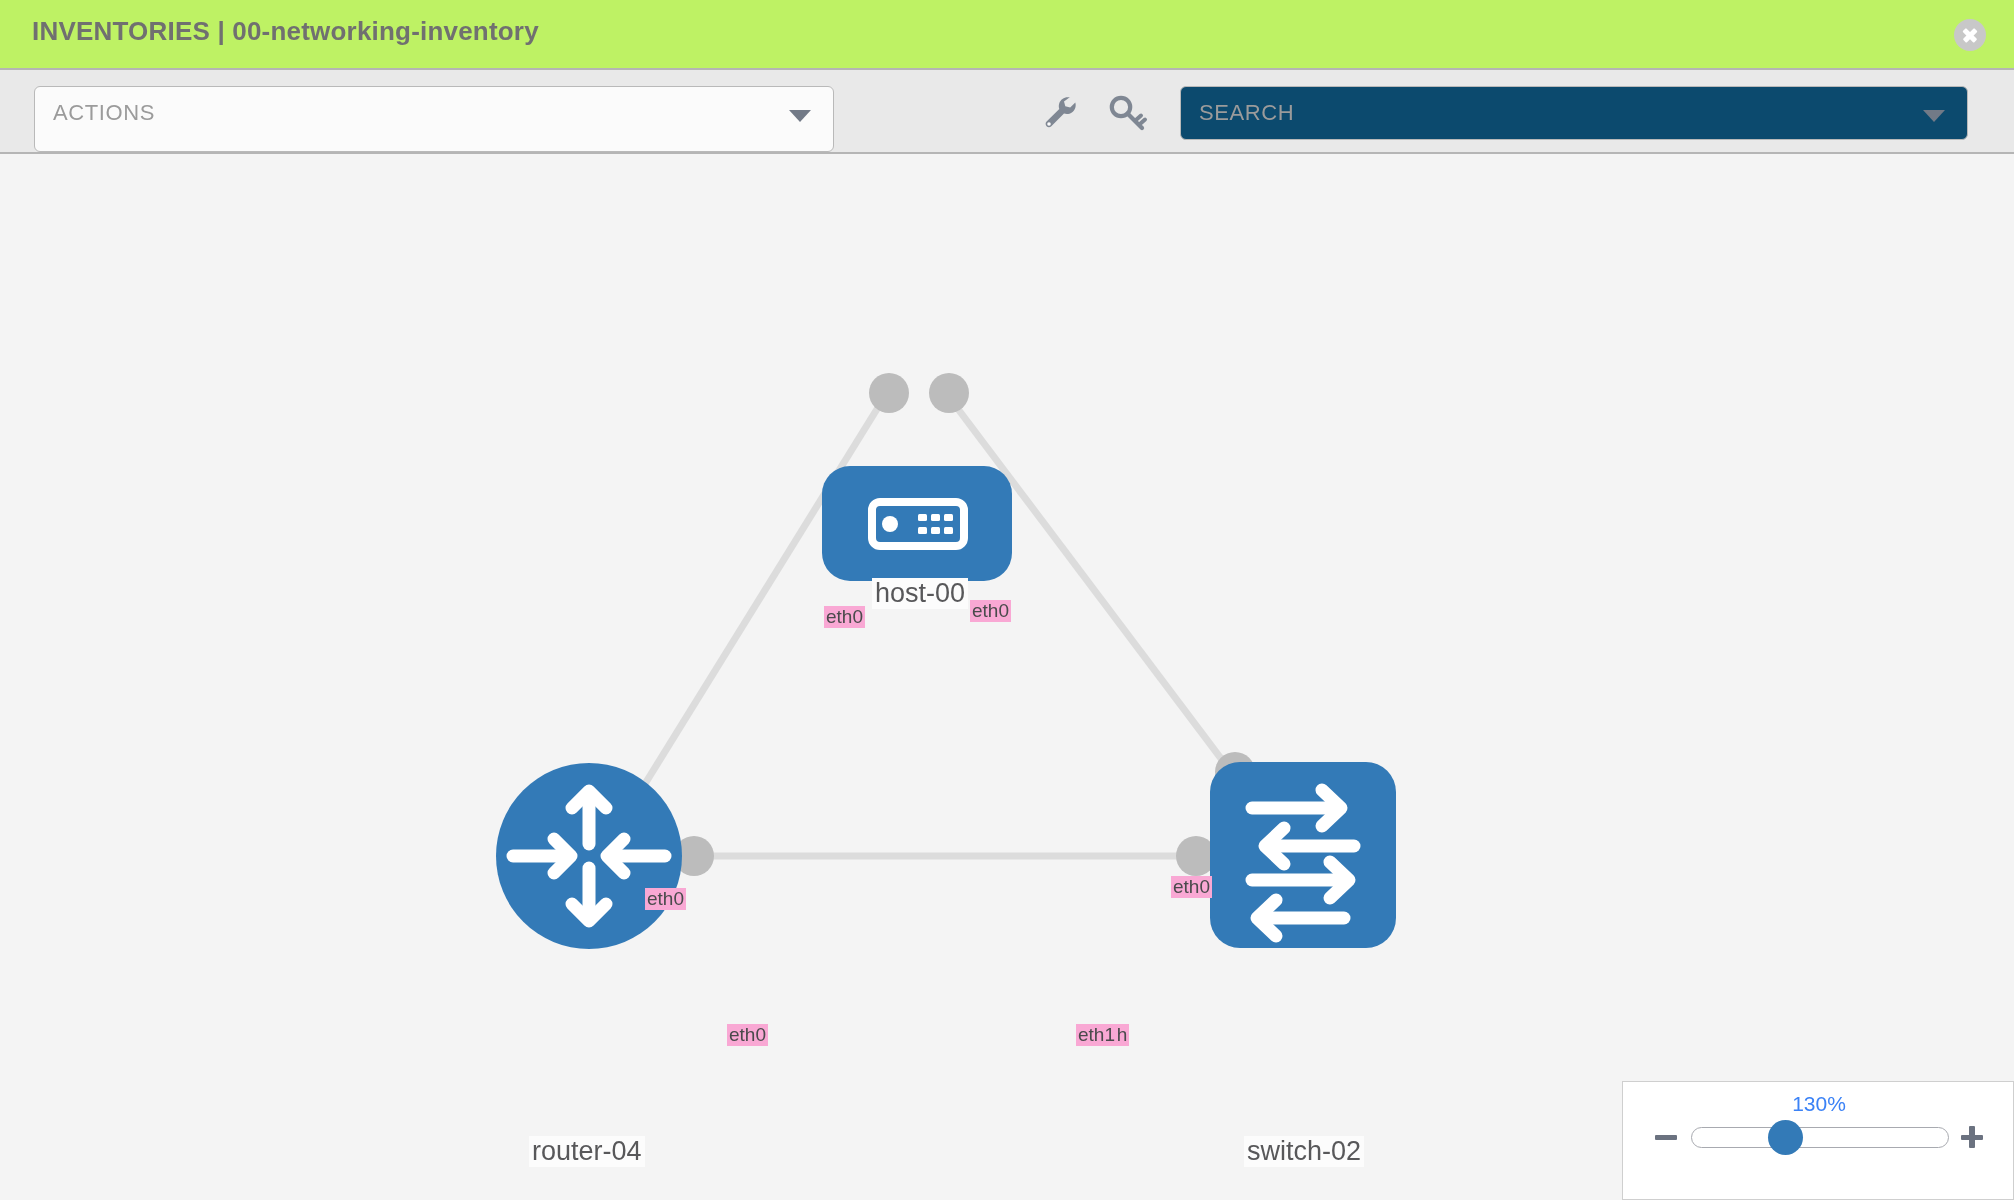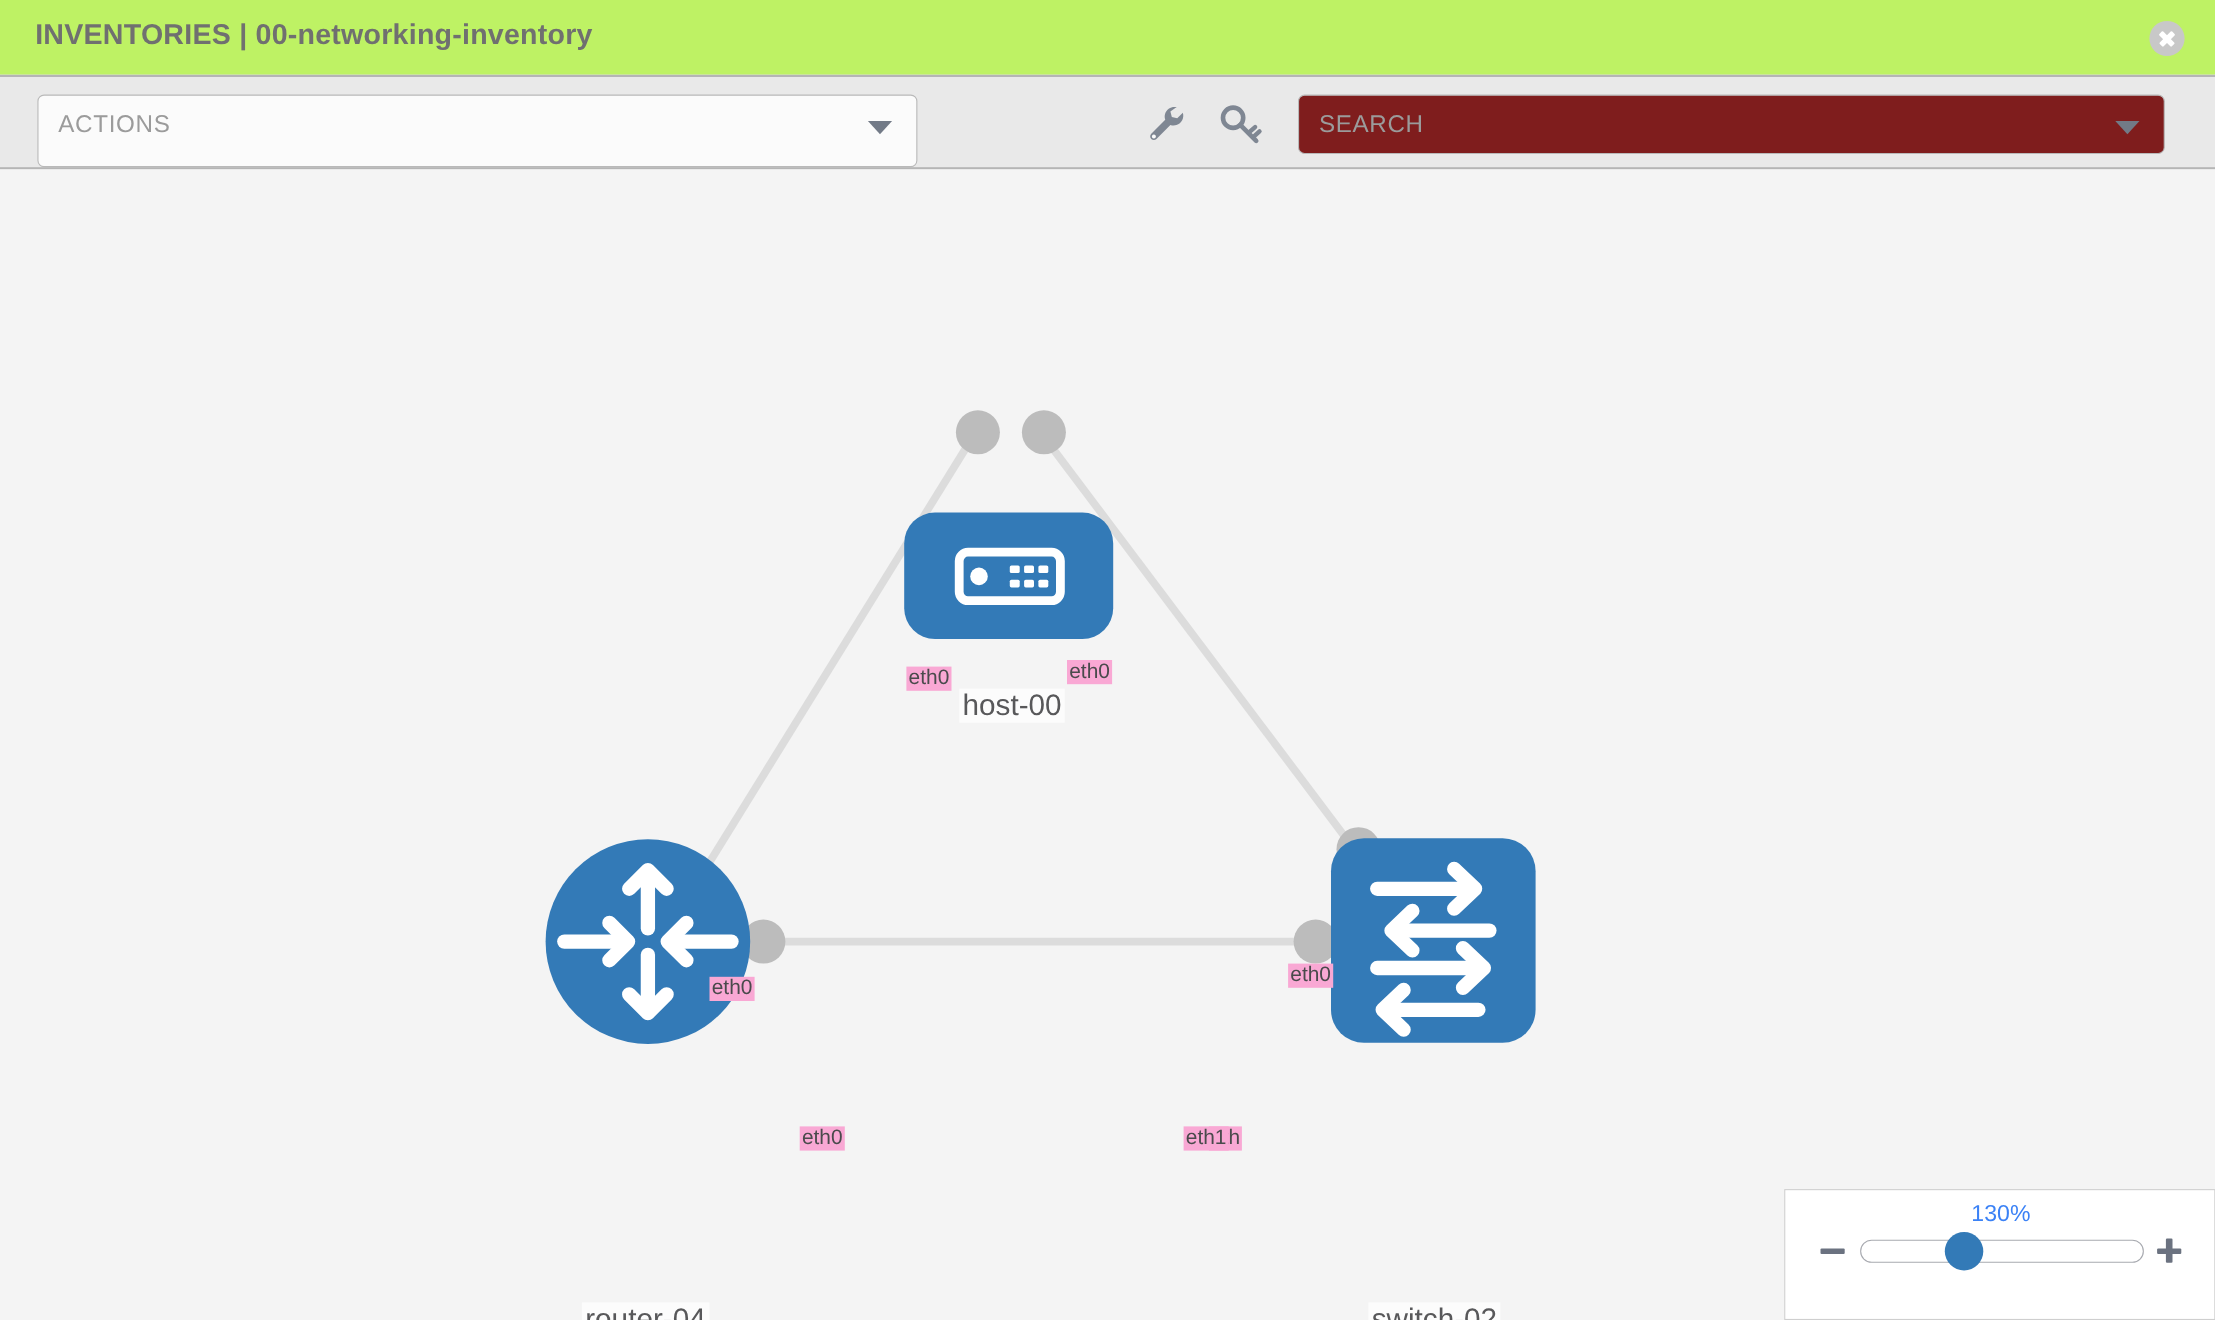--- a/index.html
+++ b/index.html
@@ -109,21 +109,21 @@
   .tool-icon svg { display: block; }
   .wrench-icon { left: 1037px; }
   .key-icon    { left: 1105px; }
 
   .search-box {
     position: absolute;
     left: 1180px;
     top: 16px;
     width: 788px;
     height: 54px;
-    background: #7f1d1d;
+    background: #0c4a6e;
     border: 1.5px solid #b9b9b9;
     border-radius: 6px;
     box-sizing: border-box;
     cursor: text;
   }
   .search-box .label {
     position: absolute;
     left: 18px;
     top: 13px;
     font-size: 22px;
@@ -146,21 +146,20 @@
   }
 
   .node-label {
     position: absolute;
     font-size: 27px;
     color: #58585a;
     background: #fcfcfc;
     white-space: nowrap;
     padding: 0 3px;
     cursor: pointer;
-    margin-top: 48px;
   }
   .if-label {
     position: absolute;
     font-size: 19px;
     color: #4a4a4c;
     background: #f9a8d4;
     white-space: nowrap;
     padding: 0 2px;
     cursor: pointer;
   }

